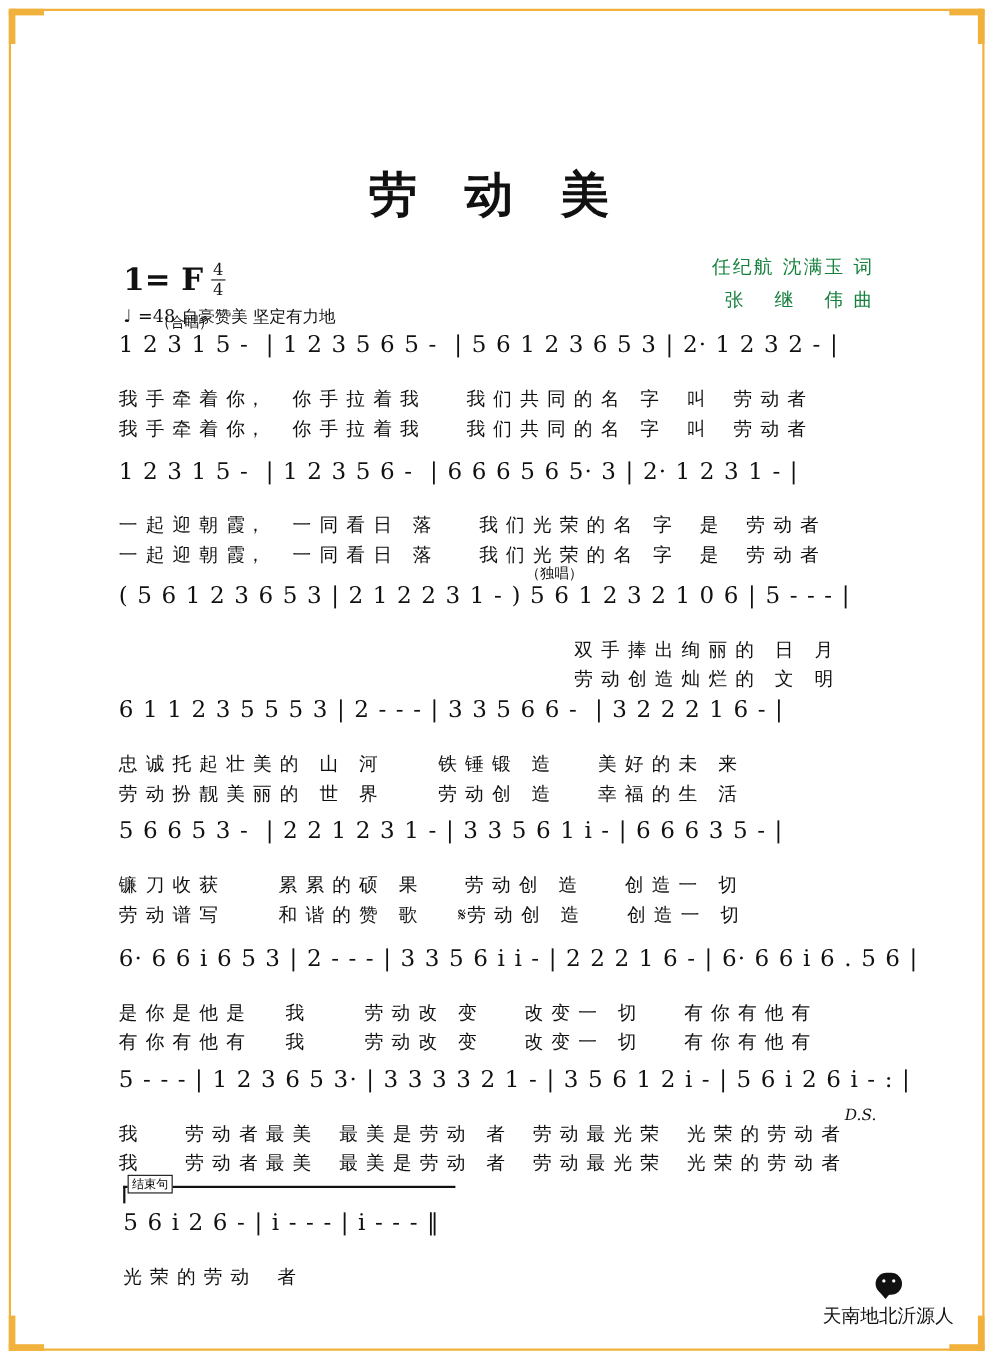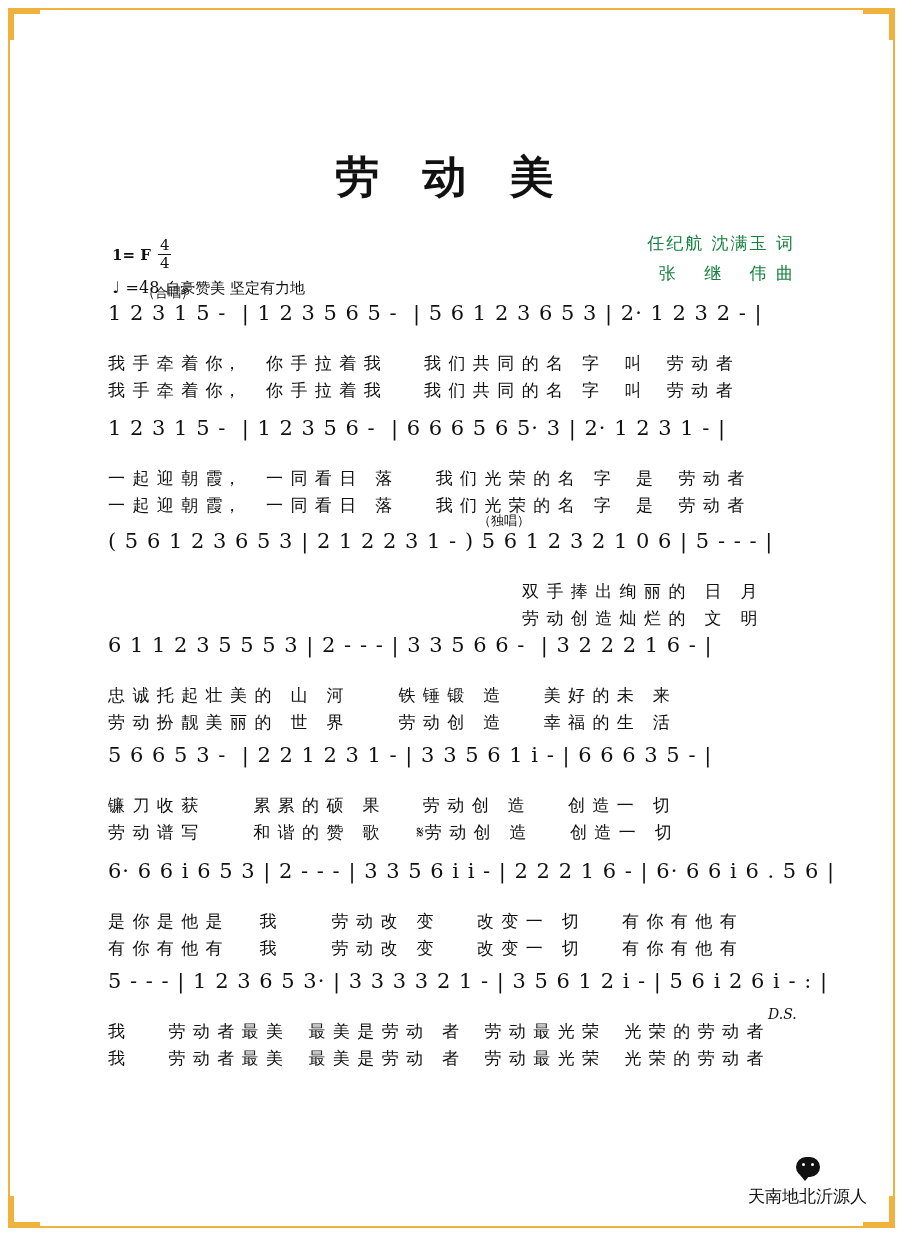--- a/index.html
+++ b/index.html
@@ -56,21 +56,21 @@
   
   .key-block {
     position: absolute;
     left: 112px;
     top: 238px;
     font-size: 19px;
     color: #111;
     font-family: "DejaVu Serif", serif;
   }
   .key-line { display: flex; align-items: center; gap: 3px; }
-  .key-sig { font-weight: bold; font-size: 15px; }
+  .key-sig { font-weight: bold; font-size: 28px; }
   .frac {
     display: inline-block;
     text-align: center;
     line-height: 1;
     font-size: 15px;
     vertical-align: middle;
     margin-left: 4px;
   }
   .frac .num { display: block; border-bottom: 1.5px solid #111; padding: 0 2px 1px; }
   .frac .den { display: block; padding: 1px 2px 0; }
@@ -262,20 +262,28 @@
 
   <div class="system" style="top:968px">
     <div class="notes">5 - - - | 1 2 3 6 5 3· | 3 3 3 3 2 1 - | 3 5 6 1 2 i - | 5 6 i 2 6 i - : |</div>
     <div class="lyric-block">
       <div class="lyric">我　　 劳 动 者 最 美　 最 美 是 劳 动　者　 劳 动 最 光 荣　 光 荣 的 劳 动 者</div>
       <div class="lyric">我　　 劳 动 者 最 美　 最 美 是 劳 动　者　 劳 动 最 光 荣　 光 荣 的 劳 动 者</div>
     </div>
     <div class="tag" style="left:660px; top:38px; font-style:italic; font-size:14px">D.S.</div>
   </div>
 
+  <div class="system" style="top:1082px; left:112px">
+    <div class="ending-box" style="left:0; top:-4px; width:300px"></div>
+    <div class="ending-label" style="left:4px; top:-14px">结束句</div>
+    <div class="notes" style="margin-top:16px">5 6 i 2 6 - | i - - - | i - - - ‖</div>
+    <div class="lyric-block">
+      <div class="lyric">光 荣 的 劳 动　 者</div>
+    </div>
+  </div>
 
   <div class="footer">
     <span class="wx-badge">
       <span class="wx-dot" style="left:6px"></span>
       <span class="wx-dot" style="left:15px"></span>
     </span>
     <span>天南地北沂源人</span>
   </div>
 
 </div>

